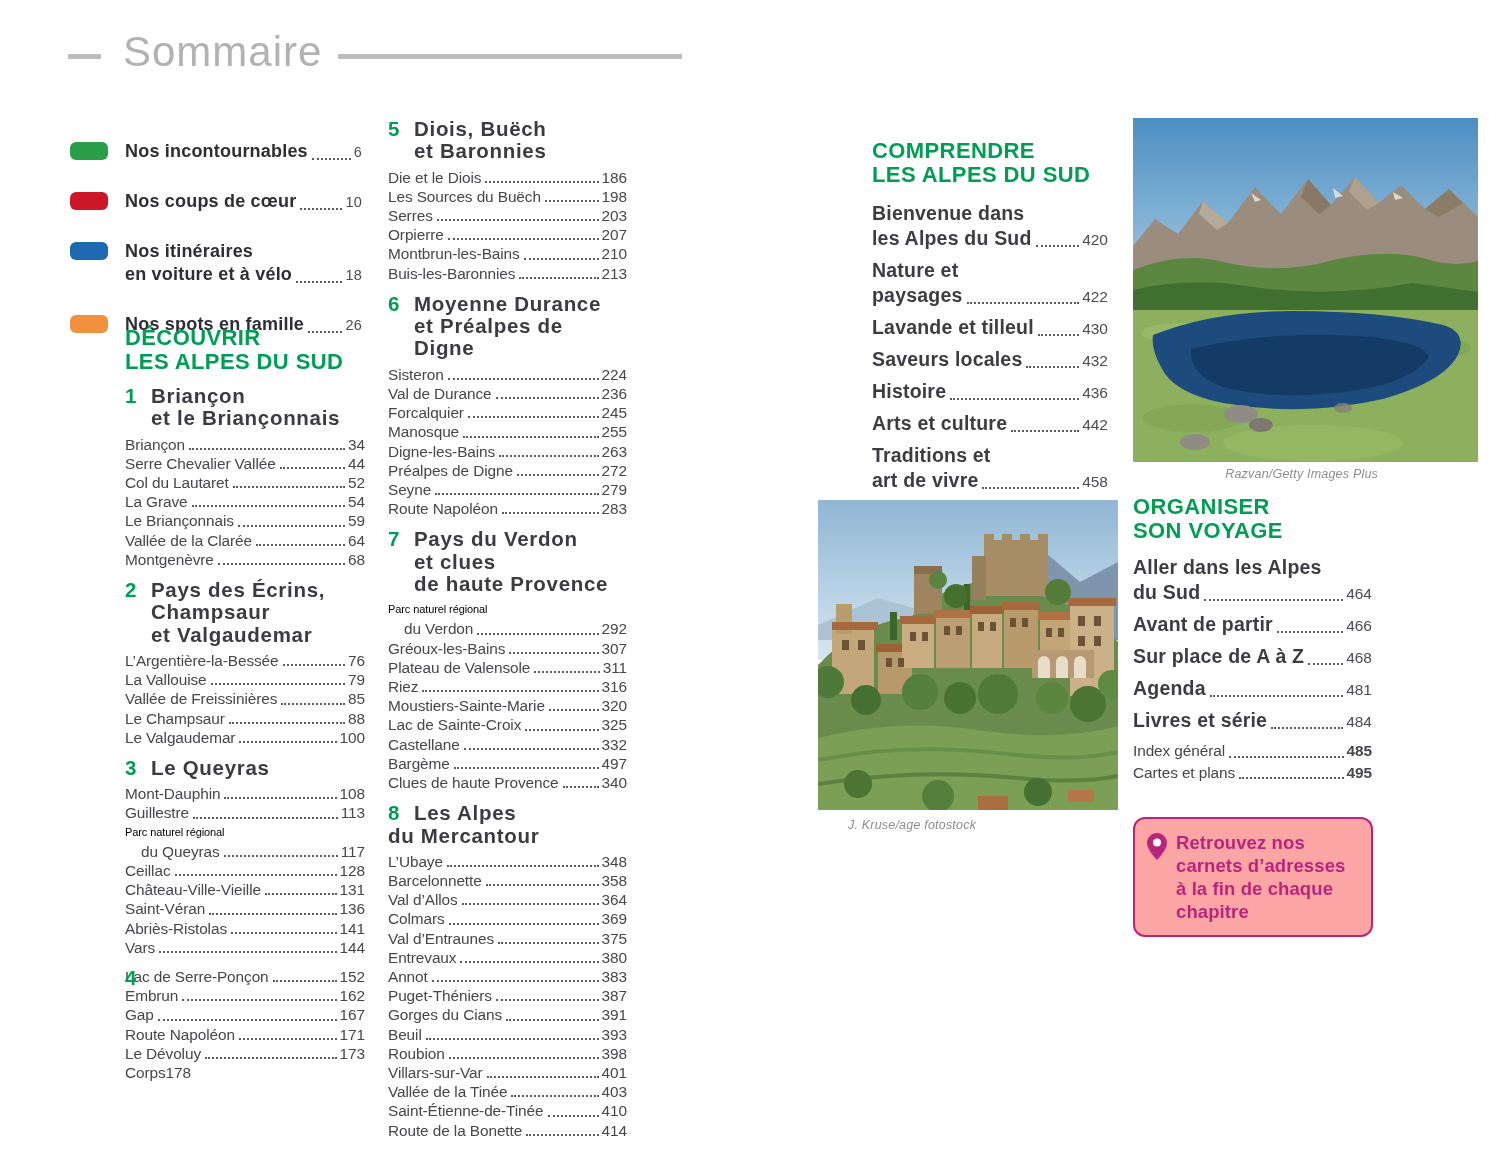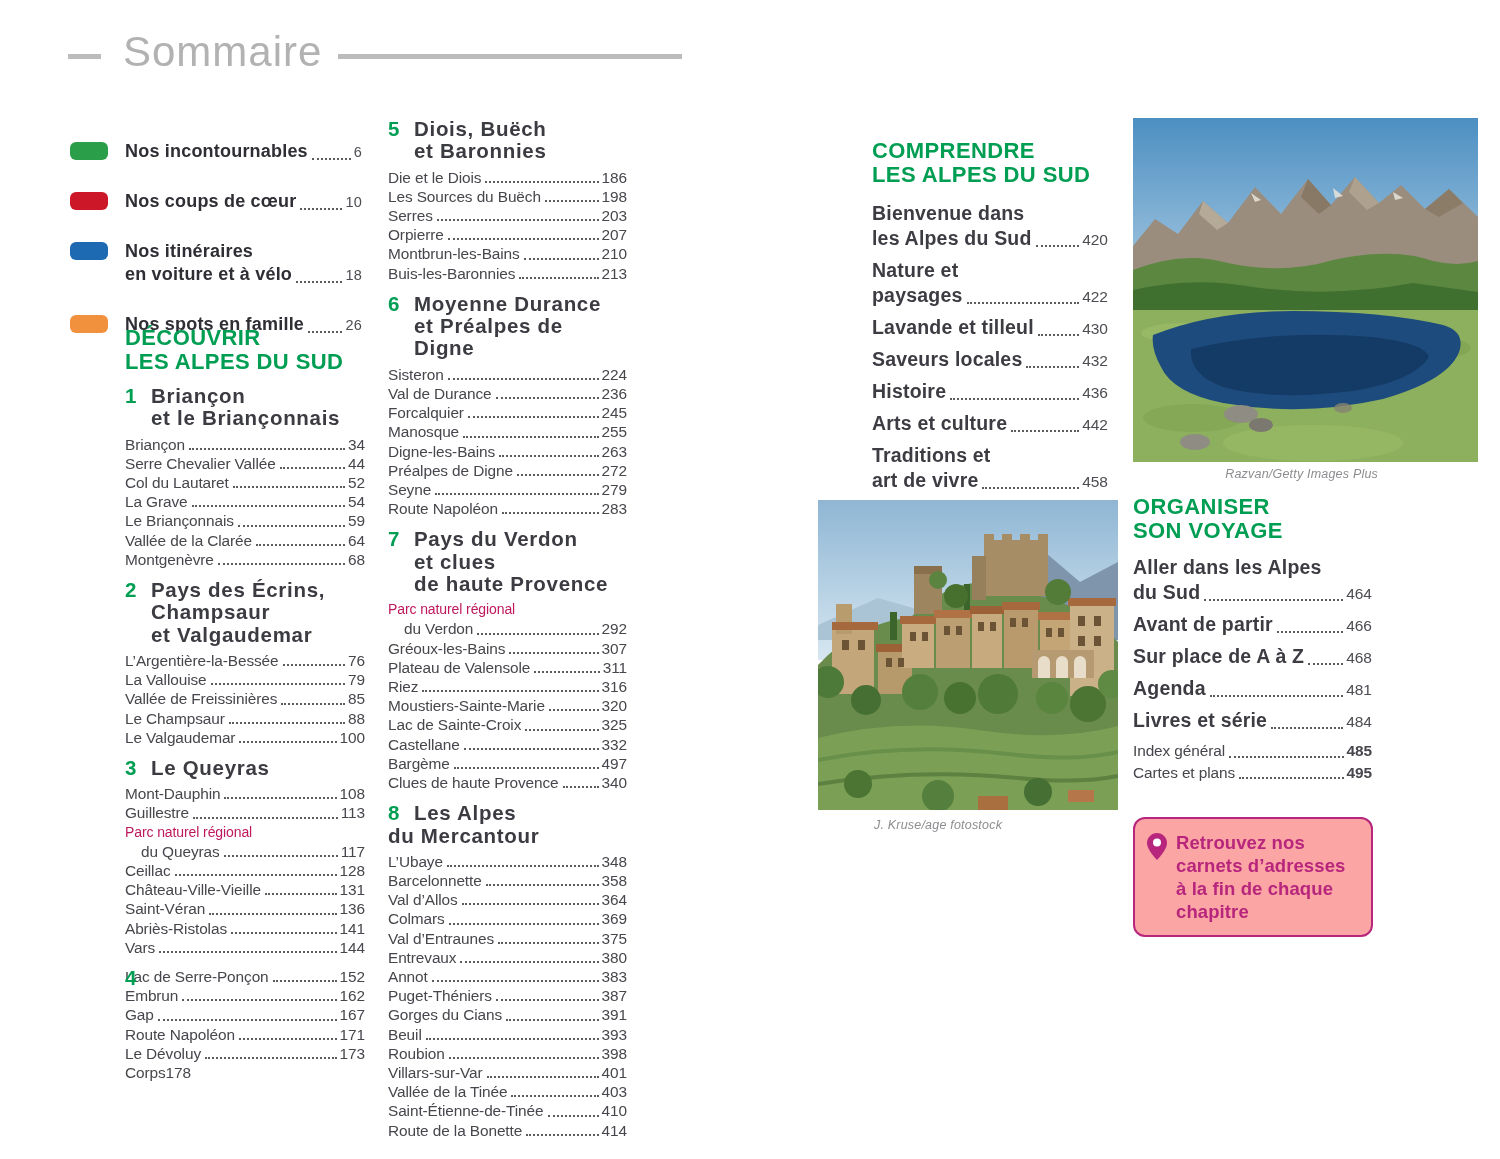--- a/index.html
+++ b/index.html
@@ -42,39 +42,39 @@
   [data-chapters="chapters_col2"] .chapter:first-child { margin-top:0; }
   .col1 [data-chapters] .chapter:first-child { margin-top:11px; }
   .ch-head { position:relative; padding-left:26px; font-weight:bold; font-size:20.5px; line-height:22.3px; color:#3b3b42; letter-spacing:0.7px; margin-bottom:5px; }
   .ch-num { position:absolute; left:0; top:0; color:var(--green,#009e53); }
   .chapter.flush .ch-title > div + div { margin-left:-26px; }
 
   .entry { display:flex; align-items:baseline; font-size:15.4px; line-height:19.2px; color:#46464c; letter-spacing:-0.1px; }
   .entry .lbl { white-space:nowrap; }
   .entry .pg { white-space:nowrap; }
   .entry.indent { padding-left:16px; }
-  .entry-l1 { font-size:14px; line-height:19.2px; color:#be185d; letter-spacing:-0.1px; }
+  .entry-l1 { font-size:11px; line-height:19.2px; color:#000000; letter-spacing:-0.1px; }
 
   
   .big-entry { margin-bottom:6px; font-weight:bold; font-size:19.5px; line-height:25px; color:#3c3c43; letter-spacing:0.2px; }
   .big-entry .pg { font-weight:normal; font-size:15.5px; color:#4c4c52; letter-spacing:0; }
   .big-entry .dots { margin-bottom:5px; }
 
   .small-list { margin-top:6px; }
   .small-entry { font-size:15.4px; line-height:21.5px; }
   .pg-bold { font-weight:bold; }
 
   
   .photo { position:absolute; overflow:hidden; }
   .photo svg { display:block; width:100%; height:100%; }
   .photo.lake { left:1133px; top:118px; width:345px; height:344px; }
   .photo.village { left:818px; top:500px; width:300px; height:310px; }
   .caption { position:absolute; font-size:12.5px; font-style:italic; color:#8d8d91; letter-spacing:0.2px; }
   .caption-lake { left:1133px; top:467px; width:245px; text-align:right; }
-  .caption-village { left:874px; top:818px; width:240px; text-align:left; }
+  .caption-village { left:848px; top:818px; width:240px; text-align:left; }
 
   
   .note-box { position:absolute; left:1133px; top:817px; width:240px; border:2.5px solid var(--magenta,#b7267c); border-radius:12px; padding:12px 10px 12px 12px; display:flex; align-items:flex-start; gap:9px; background:#fca5a5; }
   .pin { flex:none; width:20px; margin-top:2px; color:var(--magenta,#b7267c); }
   .pin svg { display:block; width:20px; height:27px; }
   .note-text { font-weight:bold; font-size:18.5px; line-height:23px; color:var(--magenta,#b7267c); letter-spacing:0.1px; }
 </style>
 </head>
 <body>
 

